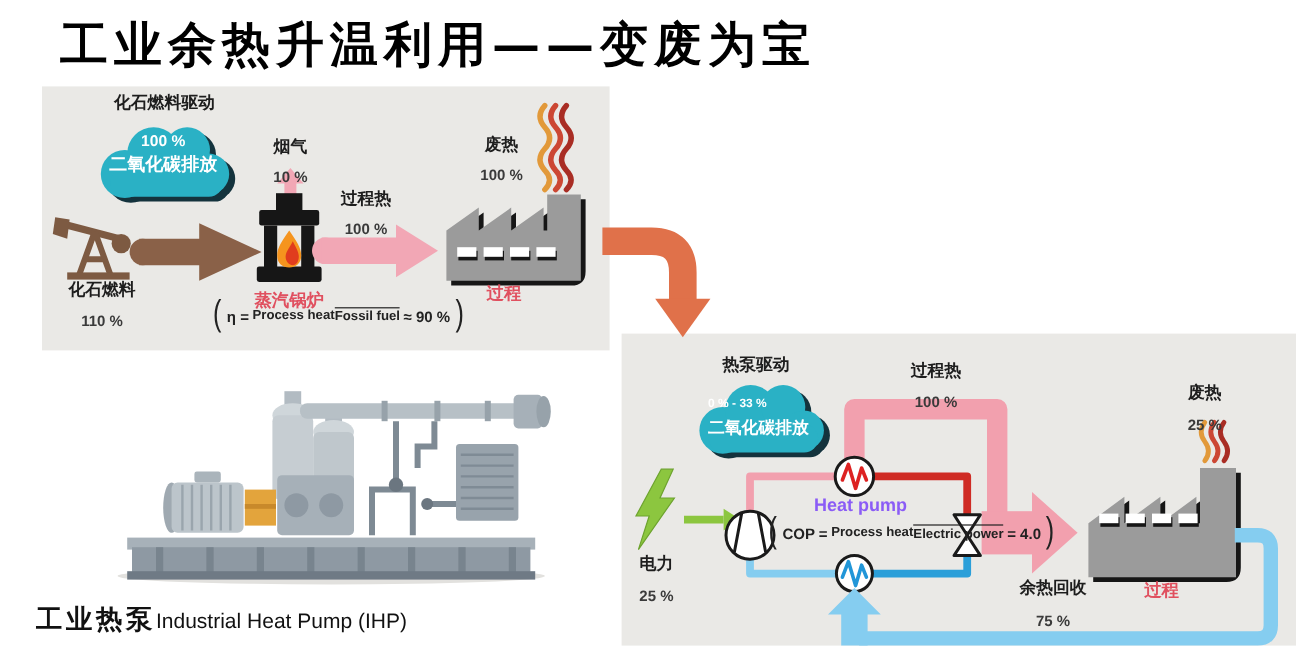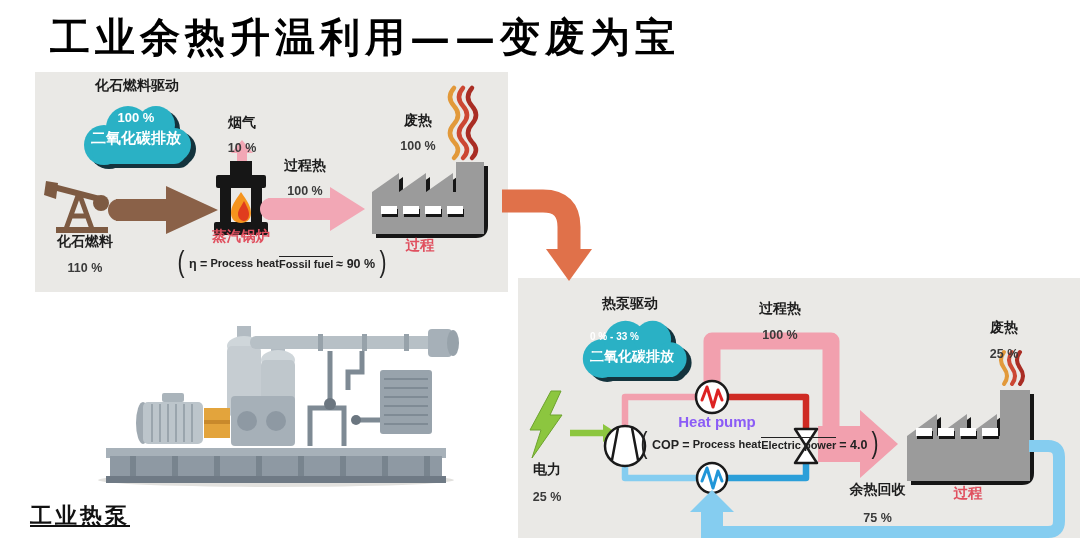--- a/index.html
+++ b/index.html
@@ -22,21 +22,21 @@
        text-align:center;white-space:nowrap;margin-top:11px;}
   .white{color:#ffffff;}
   .red{color:#e0505f;}
   .hp-red{color:#8b5cf6;font-size:15px;}
   .formula{position:absolute;display:flex;align-items:center;gap:3px;
            color:#222;font-size:12.5px;font-weight:600;white-space:nowrap;}
   .paren{font-size:30px;font-weight:400;line-height:1;transform:scaleX(.7);margin-top:-4px;}
   .frac{display:flex;flex-direction:row;text-align:center;font-size:11px;
         line-height:1.3;font-weight:700;}
   .frac .den{border-top:1.5px solid #222;}
-  .caption{position:absolute;left:30px;top:501px;display:flex;align-items:baseline;color:#111;text-decoration:underline;}
+  .caption{position:absolute;left:30px;top:501px;display:flex;align-items:baseline;color:#111;}
   .caption .zh{font-family:"DejaVu Serif","Liberation Serif",serif;font-weight:bold;
                font-size:22px;letter-spacing:3px;}
   .caption .en{font-size:17.5px;font-weight:500;}
 </style>
 </head>
 <body>
 
 <div class="title">工业余热升温利用——变废为宝</div>
 
 <div id="panel1" class="panel"></div>
@@ -250,21 +250,21 @@
   </g>
 </svg>
 
 <div class="lbl" style="left:82px;top:77px;width:110px">化石燃料驱动</div>
 <div class="lbl white" style="left:96px;top:111px;width:80px;font-size:13px">100 %</div>
 <div class="lbl white" style="left:84px;top:129px;width:104px;font-size:15px">二氧化碳排放</div>
 <div class="lbl" style="left:40px;top:233px;width:90px">化石燃料</div>
 <div class="val" style="left:40px;top:250px;width:90px">110 %</div>
 <div class="lbl" style="left:212px;top:114px;width:60px">烟气</div>
 <div class="val" style="left:212px;top:130px;width:60px">10 %</div>
-<div class="lbl red" style="left:205px;top:228px;width:72px;font-size:14.5px">蒸汽锅炉</div>
+<div class="lbl red" style="left:205px;top:243px;width:72px;font-size:14.5px">蒸汽锅炉</div>
 <div class="lbl" style="left:275px;top:157px;width:60px">过程热</div>
 <div class="val" style="left:275px;top:173px;width:60px">100 %</div>
 <div class="lbl red" style="left:392px;top:237px;width:56px;font-size:14.5px">过程</div>
 <div class="lbl" style="left:392px;top:112px;width:52px">废热</div>
 <div class="val" style="left:390px;top:128px;width:56px">100 %</div>
 
 <div class="formula" style="left:176px;top:251px">
   <span class="paren">(</span>
   <span>η =</span>
   <span class="frac">
@@ -295,13 +295,14 @@
   <span class="frac">
     <span class="num">Process heat</span>
     <span class="den">Electric power</span>
   </span>
   <span>= 4.0</span>
   <span class="paren">)</span>
 </div>
 
 <div class="caption">
   <span class="zh">工业热泵</span>
+  <span class="en">Industrial Heat Pump (IHP)</span>
 </div>
 
 </body></html>

